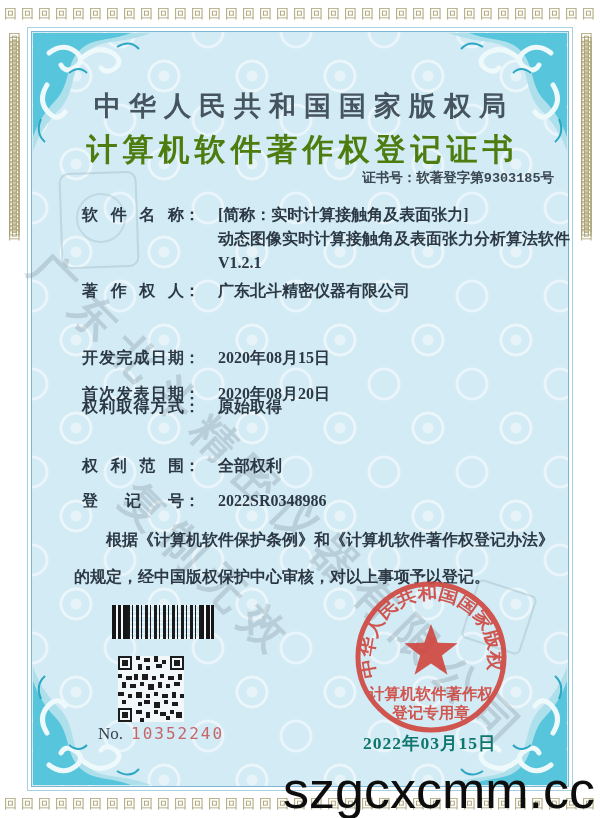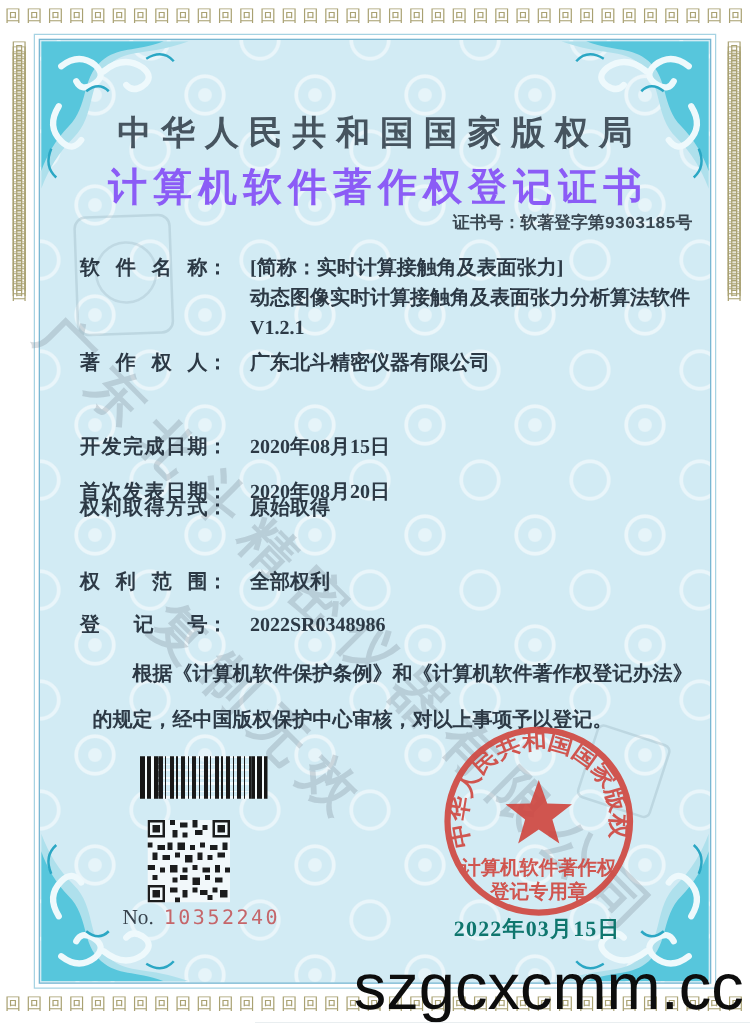--- a/index.html
+++ b/index.html
@@ -48,24 +48,24 @@
       border-radius:10px;transform:rotate(-2deg);}
   .emboss .ecirc{position:absolute;left:50%;top:46%;width:46px;height:46px;margin:-23px 0 0 -23px;
       border:2px solid rgba(165,190,202,.4);border-radius:50%;}
   .emboss1{left:60px;top:172px;width:74px;height:92px;}
   .emboss2{left:468px;top:586px;width:58px;height:58px;transform:rotate(18deg);border-radius:6px;}
   
   .content{position:absolute;inset:0;z-index:4;color:#2c3945;}
   .authority{position:absolute;top:88px;left:0;width:100%;text-align:center;
       font-size:27px;font-weight:700;letter-spacing:8px;color:#46545f;text-indent:8px;}
   .title{position:absolute;top:129px;left:0;width:100%;text-align:center;
-      font-size:31px;font-weight:700;letter-spacing:5px;color:#8b5cf6;text-indent:5px;}
+      font-size:31px;font-weight:700;letter-spacing:5px;color:#4d7c0f;text-indent:5px;}
   .certno{position:absolute;top:169px;right:46px;font-size:13.5px;font-weight:700;color:#3a4751;font-family:Liberation Mono, monospace;}
   .row{position:absolute;left:64px;font-size:16px;font-weight:700;line-height:22px;}
-  .flabel{display:inline-block;width:102px;text-align:justify;text-align-last:justify;vertical-align:top;}
+  .flabel{display:inline-block;width:102px;text-align:justify;text-align-last:justify;vertical-align:top;margin-left:18px;}
   .fcolon{display:inline-block;vertical-align:top;}
   .fvalue{display:inline-block;margin-left:14px;vertical-align:top;}
   .vlines{display:inline-block;margin-left:14px;vertical-align:top;}
   .vlines div{margin-bottom:2px;}
   .r-name{top:204px;}
   .r-owner{top:280px;}
   .r-dev{top:347px;}
   .r-pub{top:383px;}
   .r-acq{top:396px;}
   .r-scope{top:455px;}

